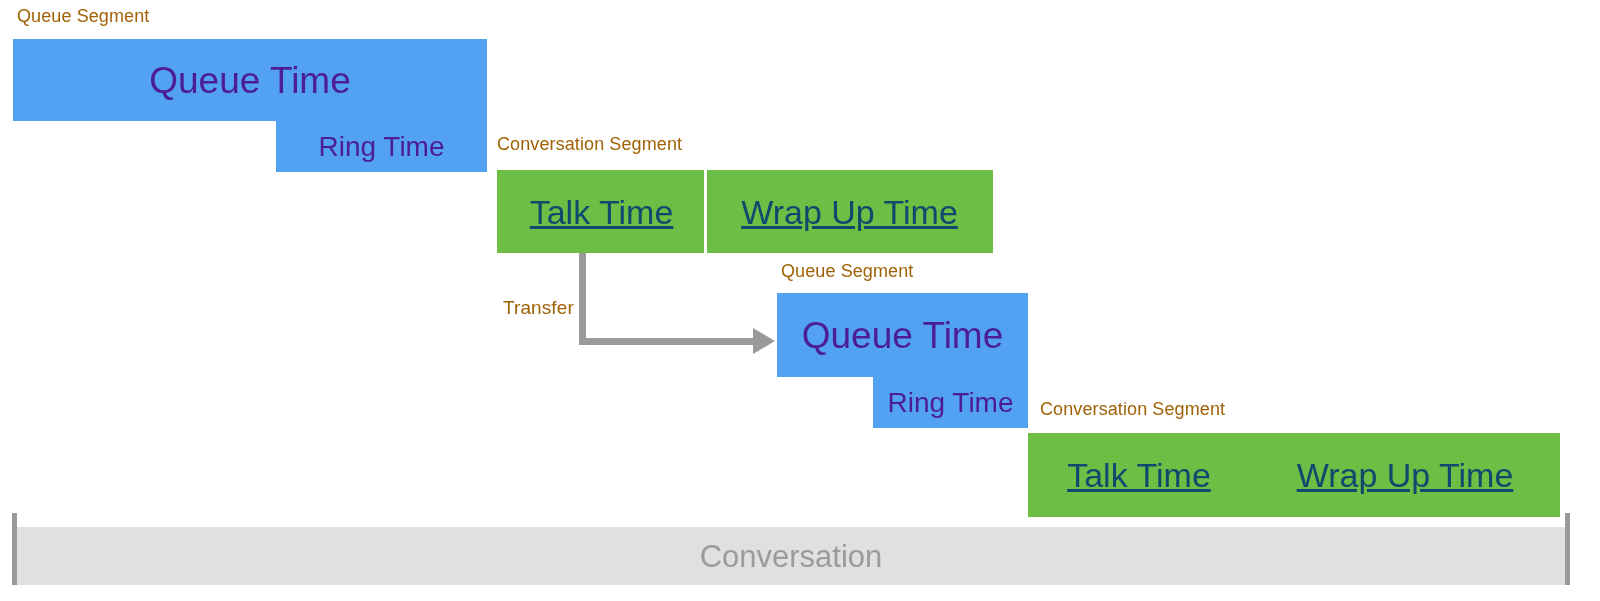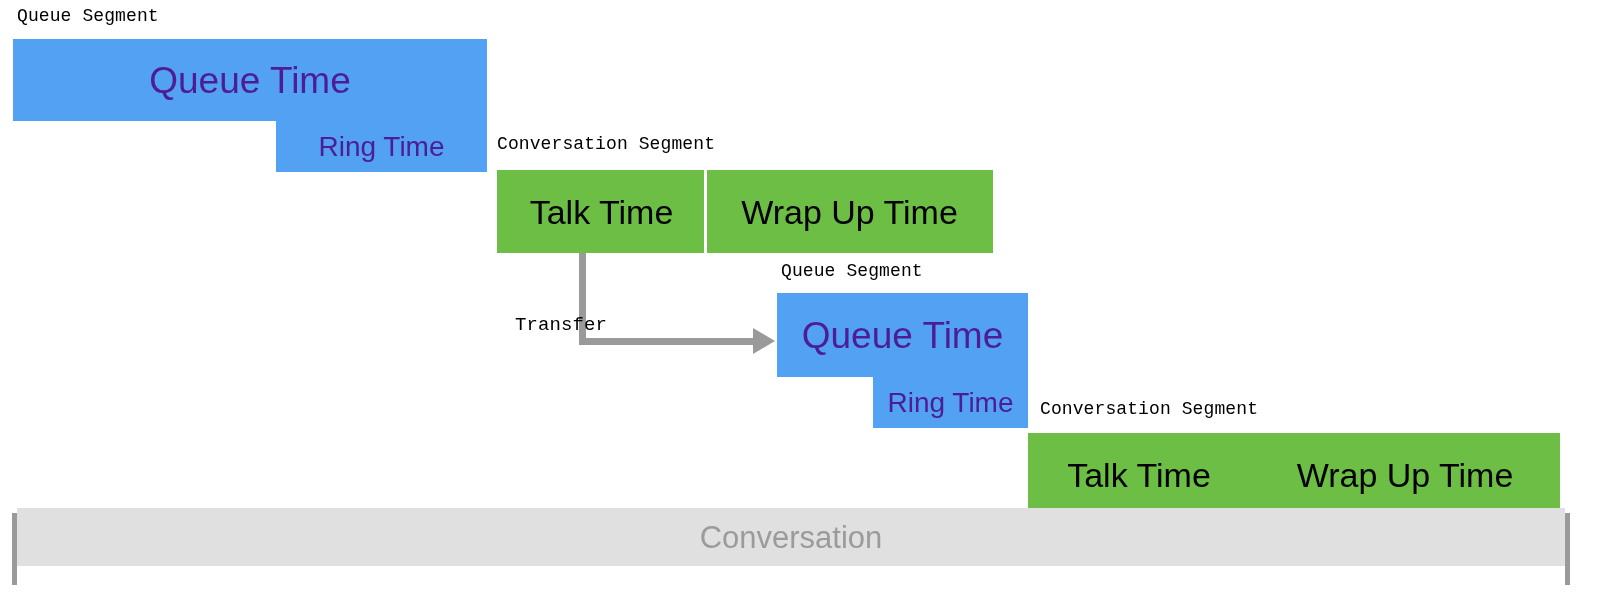--- a/index.html
+++ b/index.html
@@ -7,26 +7,25 @@
   body{
     width:1600px;height:601px;
     background:#ffffff;
     font-family:"Liberation Sans","DejaVu Sans",sans-serif;
     overflow:hidden;
   }
   #stage{position:relative;width:1600px;height:601px;}
 
   .seg-label{
     position:absolute;
-    color:#000000;
+    color:#a16207;
     font-weight:400;
     white-space:nowrap;
     letter-spacing:.1px;
     line-height:1;
-    font-family:Liberation Mono, monospace;
   }
 
   .block{
     position:absolute;
     display:flex;
     align-items:center;
     justify-content:center;
     color:#4c1d95;
     white-space:nowrap;
     box-sizing:border-box;
@@ -37,24 +36,25 @@
 
   .split{
     position:absolute;
     display:flex;
     box-sizing:border-box;
   }
   .split > .cell{
     display:flex;
     align-items:center;
     justify-content:center;
-    color:#000000;
+    color:#0c4a6e;
     white-space:nowrap;
     height:100%;
     line-height:1;
+    text-decoration:underline;
   }
   .divider{
     position:absolute;
     top:0;bottom:0;
     width:3px;
     background:#ffffff;
   }
 
   
   .conn-v{position:absolute;background:#9a9a9a;}
@@ -102,21 +102,21 @@
     </div>
     <div class="divider" style="left:207px;"></div>
     <div class="cell" style="width:287px;font-size:34px;">
       <span>Wrap Up Time</span>
     </div>
   </div>
 
   <div class="conn-v" style="left:579px;top:253px;width:7px;height:92px;"></div>
   <div class="conn-h" style="left:579px;top:338px;width:176px;height:7px;"></div>
   <div class="conn-head" style="left:753px;top:328px;"></div>
-  <div class="seg-label" style="left:503px;top:316px;font-size:19px;margin-left:12px;">Transfer</div>
+  <div class="seg-label" style="left:503px;top:298px;font-size:19px;">Transfer</div>
 
   <div class="seg-label" style="left:781px;top:262px;font-size:18px;">Queue Segment</div>
 
   <div class="block blue" style="left:777px;top:293px;width:251px;height:84px;font-size:37px;">
     <span>Queue Time</span>
   </div>
 
   <div class="block blue" style="left:873px;top:377px;width:155px;height:51px;font-size:28px;">
     <span>Ring Time</span>
   </div>
@@ -127,17 +127,17 @@
     <div class="cell" style="width:222px;font-size:34px;">
       <span>Talk Time</span>
     </div>
     <div class="cell" style="width:310px;font-size:34px;">
       <span>Wrap Up Time</span>
     </div>
   </div>
 
   <div class="cap" style="left:12px;top:513px;height:72px;"></div>
   <div class="cap" style="left:1565px;top:513px;height:72px;"></div>
-  <div class="conv-bar" style="left:17px;top:508px;width:1548px;height:58px;font-size:31px;">
+  <div class="conv-bar" style="left:17px;top:527px;width:1548px;height:58px;font-size:31px;">
     <span>Conversation</span>
   </div>
 
 </div>
 
 </body></html>

